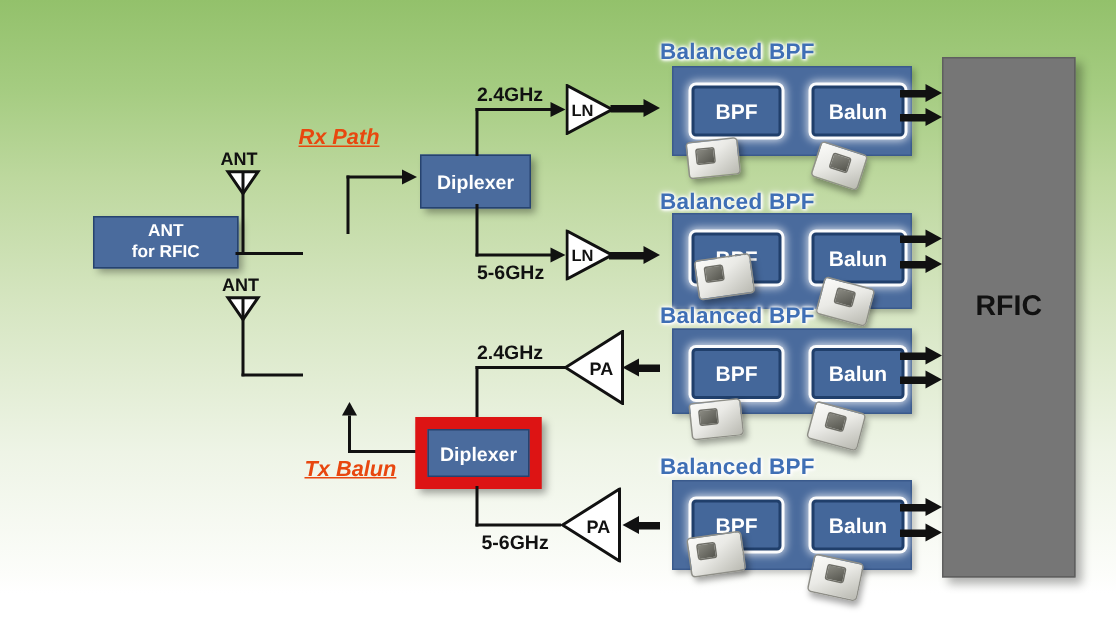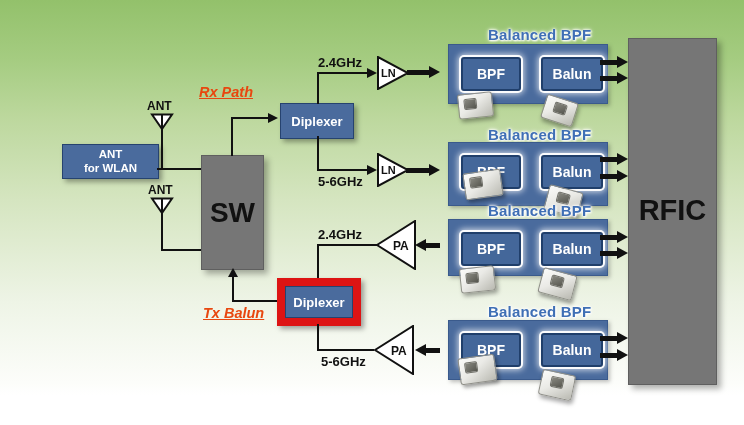--- a/index.html
+++ b/index.html
@@ -20,21 +20,20 @@
     box-shadow:4px 4px 6px rgba(0,0,0,.3); color:#111; font-weight:bold;
   }
   .panel{
     position:absolute; left:448px; width:158px; background:#4a6b9d;
     border:1px solid #3a5a8c; box-shadow:2px 2px 4px rgba(0,0,0,.25);
   }
   .panel-title{
     position:absolute; left:440px; font-size:15px; font-weight:bold; color:#3f6fb5;
     text-shadow:0 0 2px #fff,0 0 3px #fff,0 0 5px #fff,1px 1px 2px #fff;
     letter-spacing:.2px;
-    margin-left:48px;
   }
   .inner-box{
     position:absolute; top:12px; height:30px; background:#44679a;
     border:2px solid #203f6b; border-radius:3px;
     box-shadow:0 0 0 2px rgba(255,255,255,.95),0 0 6px 3px rgba(255,255,255,.75);
     color:#fff; font-weight:bold; font-size:14px; display:flex; align-items:center; justify-content:center;
   }
   .band-label{position:absolute; font-size:13px; font-weight:bold; color:#111;}
   .path-label{
     position:absolute; font-size:14.5px; font-weight:bold; font-style:italic;
@@ -66,41 +65,38 @@
     color:#fff; font-weight:bold; font-size:13px; display:flex; align-items:center; justify-content:center;
   }
 </style>
 </head>
 <body>
 
 <div id="stage">
 
   <div class="blue-box" style="left:62px; top:144px; width:95px; height:33px; font-size:11.5px; line-height:1.2; flex-direction:column;">
     <span>ANT</span>
-    <span>for WLAN</span>
+    <span>for RFIC</span>
   </div>
 
   <div class="ant-label" style="left:147px; top:99px;">ANT</div>
   <svg class="abs" style="left:150px; top:113px;" width="24" height="57" viewBox="0 0 24 57">
     <polygon points="2,1.5 22,1.5 12,16" fill="#fff" stroke="#111" stroke-width="2"></polygon>
     <line x1="12" y1="1.5" x2="12" y2="57" stroke="#111" stroke-width="2"></line>
   </svg>
 
   <div class="ant-label" style="left:148px; top:183px;">ANT</div>
   <svg class="abs" style="left:150px; top:197px;" width="24" height="54" viewBox="0 0 24 54">
     <polygon points="2,1.5 22,1.5 12,16" fill="#fff" stroke="#111" stroke-width="2"></polygon>
     <line x1="12" y1="1.5" x2="12" y2="54" stroke="#111" stroke-width="2"></line>
   </svg>
 
   <div class="wire" style="left:157px; top:168px; width:45px; height:2px;"></div>
   <div class="wire" style="left:161px; top:249px; width:41px; height:2px;"></div>
 
-  <div class="gray-box" style="left:201px; top:155px; width:61px; height:113px; display:flex; align-items:center; justify-content:center; font-size:28px;">
-    <span>SW</span>
-  </div>
 
   <div class="wire" style="left:231px; top:117px; width:2px; height:39px;"></div>
   <div class="wire" style="left:231px; top:117px; width:38px; height:2px;"></div>
   <div class="ah-right-sm" style="left:268px; top:113px;"></div>
   <div class="path-label" style="left:199px; top:84px;">Rx Path</div>
 
   <div class="blue-box" style="left:280px; top:103px; width:72px; height:34px; font-size:13px;">
     <span>Diplexer</span>
   </div>
 
@@ -235,16 +231,16 @@
     </div>
   <div class="chip" style="left:540px; top:372px; width:32px; height:24px; transform:rotate(12deg);">
       <div class="pad" style="left:9px;"></div>
     </div>
   <div class="shaft" style="left:600px; top:336px; width:18px;"></div>
   <div class="ah-right-lg" style="left:617px; top:332px;"></div>
   <div class="shaft" style="left:600px; top:353px; width:18px;"></div>
   <div class="ah-right-lg" style="left:617px; top:349px;"></div>
 
   <div class="gray-box" style="left:628px; top:38px; width:87px; height:345px;">
-    <div class="abs" style="left:0; top:155px; width:100%; text-align:center; font-size:29px; font-weight:bold; color:#111;">RFIC</div>
+    <div class="abs" style="left:0; top:155px; width:100%; text-align:center; font-size:19px; font-weight:bold; color:#111;">RFIC</div>
   </div>
 
 </div>
 
 </body></html>

